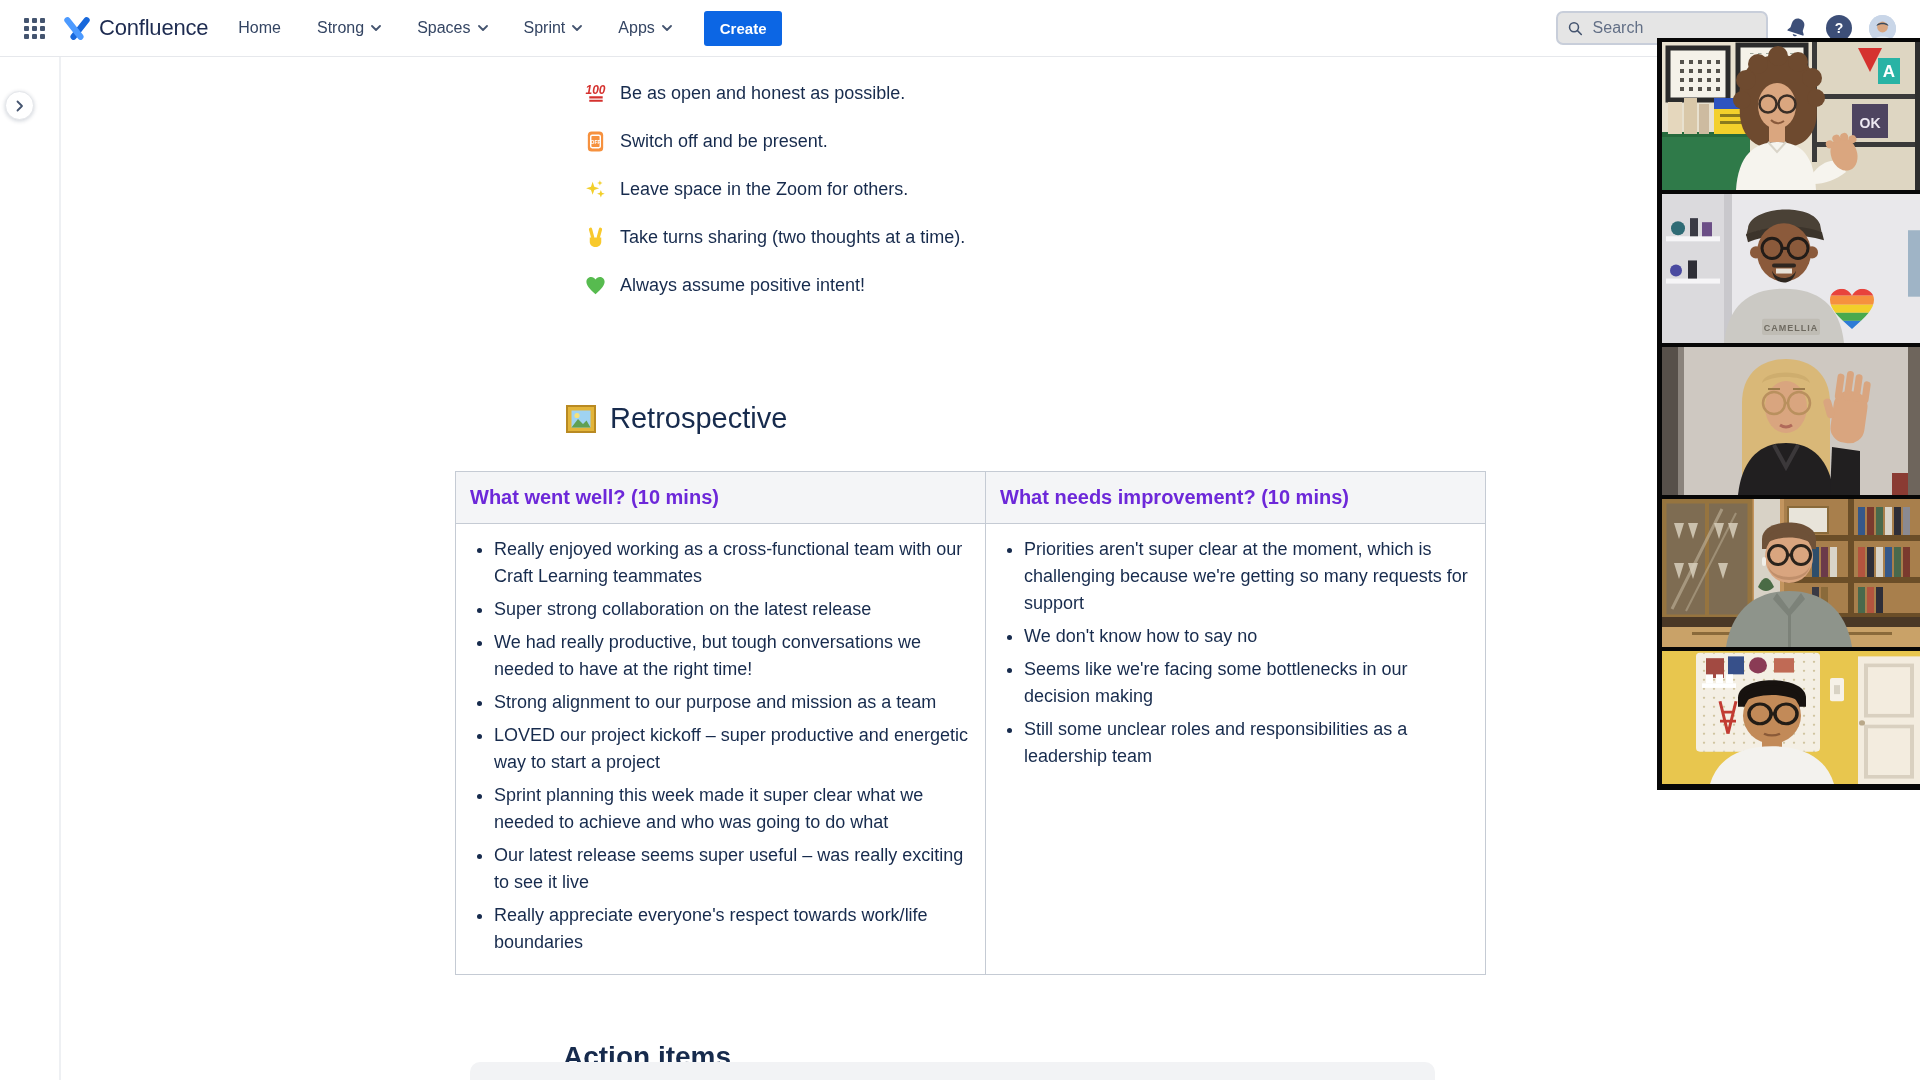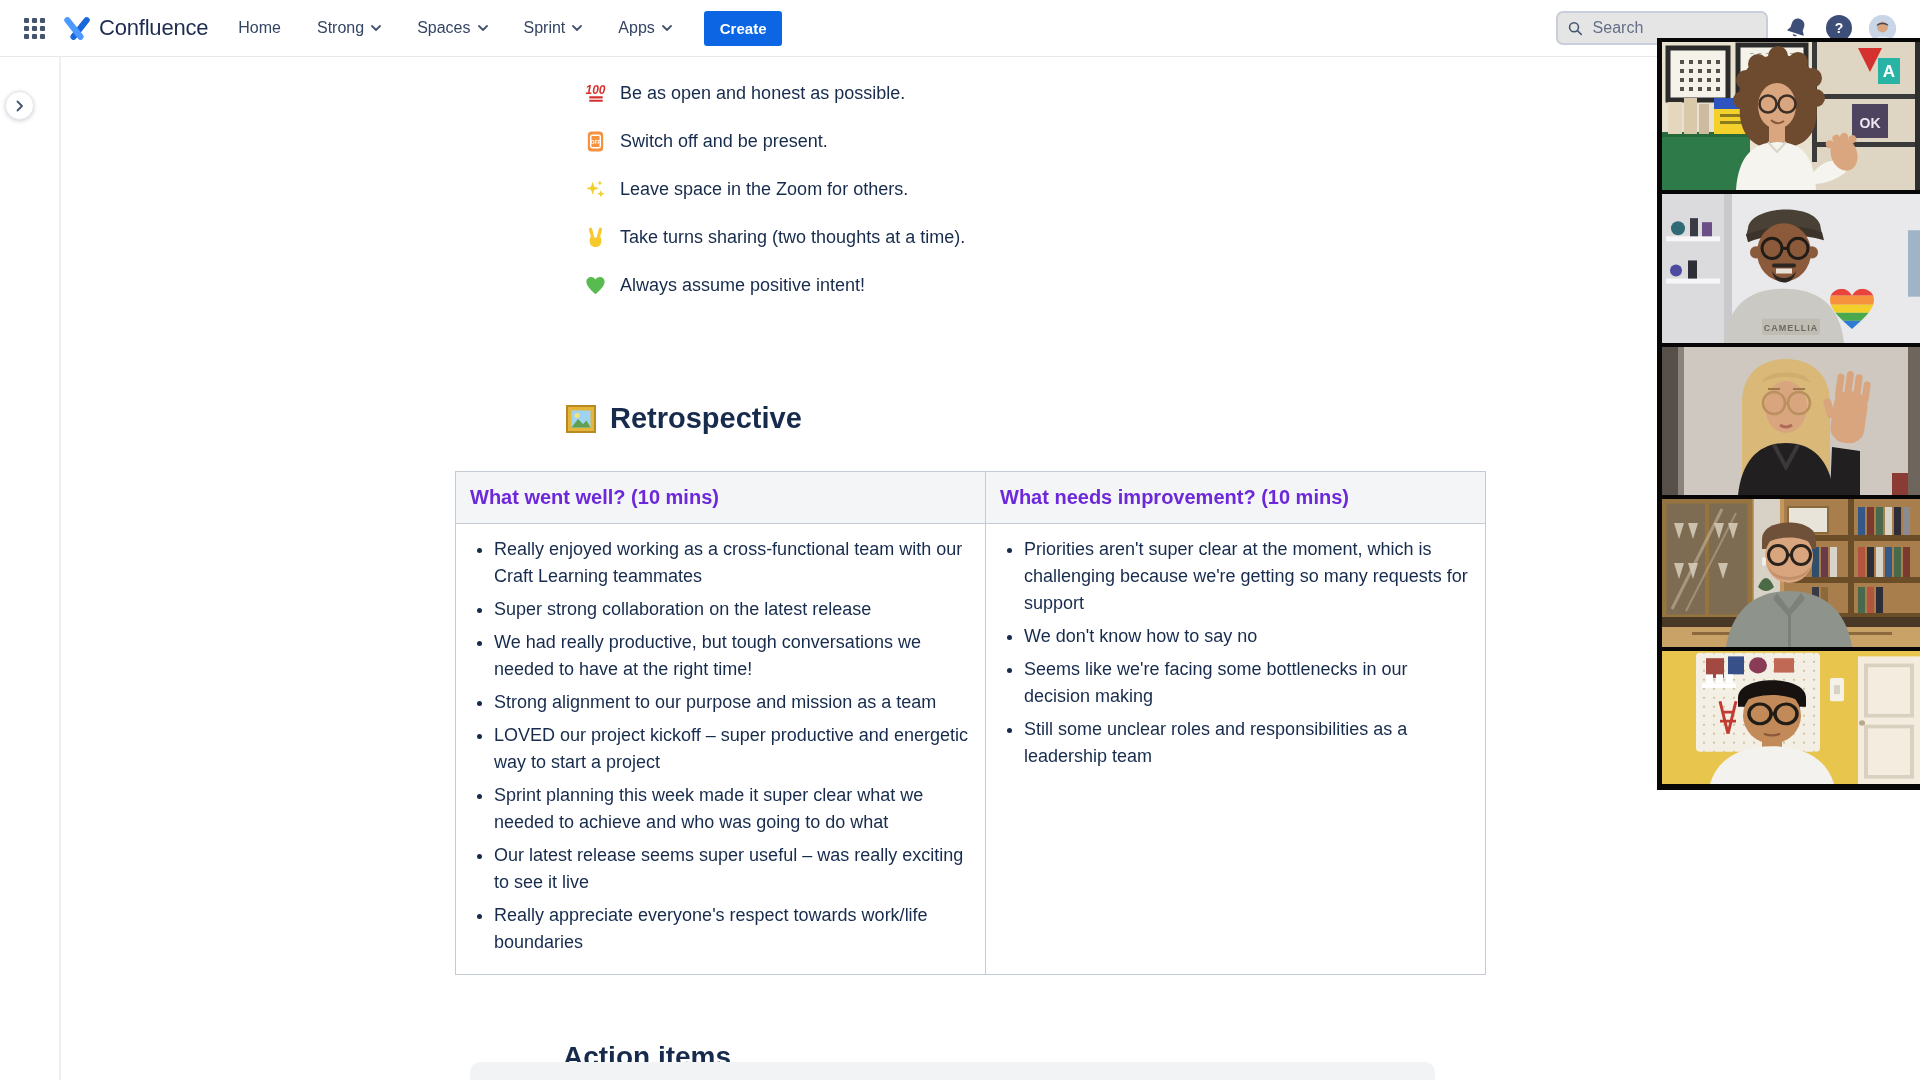--- a/index.html
+++ b/index.html
@@ -47,21 +47,21 @@
     position:absolute;top:91px;left:5px;width:29px;height:29px;border-radius:50%;
     background:#fff;border:1px solid #E4E6EA;box-shadow:0 1px 4px rgba(9,30,66,0.2);
     display:flex;align-items:center;justify-content:center;cursor:pointer;z-index:6;padding:0;
   }
   
   .ground-rules{position:absolute;left:580px;top:75px;list-style:none;margin:4px;padding:0;}
   .ground-rules li{display:flex;align-items:center;gap:13px;height:28px;margin-bottom:20px;font-size:18px;color:#172B4D;}
   .ground-rules svg{flex:0 0 auto;}
   .retro-heading{
     position:absolute;left:565px;top:383px;display:flex;align-items:center;gap:13px;
-    font-size:29px;font-weight:700;color:#172B4D;
+    font-size:29px;font-weight:400;color:#172B4D;
   }
   .retro-table{position:absolute;left:455px;top:471px;width:1030px;border-collapse:collapse;table-layout:fixed;}
   .retro-table th{
     background:#F4F5F7;border:1.5px solid #C5CBD4;color:#6d28d9;
     font-size:20px;font-weight:700;text-align:left;padding:14px 14px;
   }
   .retro-table td{border:1.5px solid #C5CBD4;vertical-align:top;padding:6px 12px 12px 14px;}
   .retro-table ul{margin:0;padding-left:24px;}
   .retro-table li{font-size:18px;line-height:27px;margin:6px 0;color:#172B4D;}
   .action-heading{position:absolute;left:563px;top:1018px;font-size:28px;font-weight:700;color:#172B4D;}

